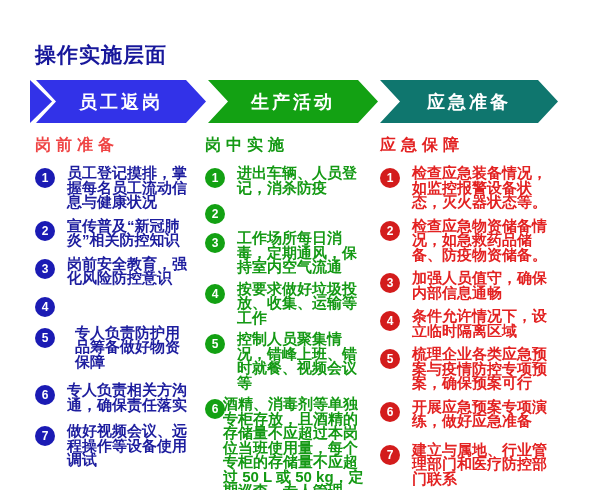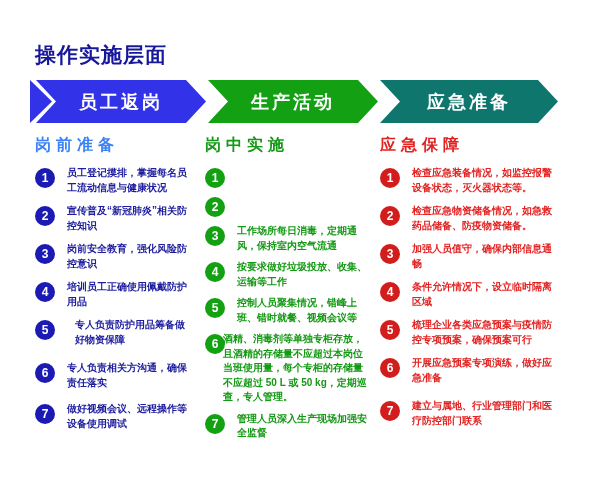--- a/index.html
+++ b/index.html
@@ -38,21 +38,21 @@
   .col-1 .item { margin-bottom:7px; }
   .col-0 .item:nth-child(6) { margin-top:14px; }
   .col-0 .item:nth-child(7) { margin-top:12px; }
   .col-2 .item:nth-child(7) { margin-top:14px; }
   .col-1 .item:nth-child(6) .txt { margin-left:-14px; }
   .badge {
     flex:0 0 auto; width:20px; height:20px; border-radius:50%;
     display:flex; align-items:center; justify-content:center;
     color:#ffffff; font-size:12px; font-weight:bold; margin-top:2px;
   }
-  .txt { flex:1 1 auto; font-size:10px; font-weight:bold; line-height:14.5px; }
+  .txt { flex:1 1 auto; font-size:15px; font-weight:bold; line-height:14.5px; }
   
 </style>
 </head>
 <body>
 
 <div class="page">
 
   <h1 class="title">操作实施层面</h1>
 
   <div class="banner-row">
@@ -62,37 +62,36 @@
     </div>
     <div class="banner b-1" style="background: rgb(19, 161, 19);">
       <span>生产活动</span>
     </div>
     <div class="banner b-2" style="background: #0f766e;">
       <span>应急准备</span>
     </div>
   </div>
 
   <section class="col col-0">
-    <h2 class="col-header" style="color: #3b82f6;">岗前准备</h2>
+    <h2 class="col-header" style="color: #ef4444;">岗前准备</h2>
     <div class="items">
         <div class="item">
           <span class="badge" style="background: rgb(27, 27, 180);">1</span>
           <span class="txt" style="color: rgb(29, 29, 158);">员工登记摸排，掌握每名员工流动信息与健康状况</span>
         </div>
         <div class="item">
           <span class="badge" style="background: rgb(27, 27, 180);">2</span>
           <span class="txt" style="color: rgb(29, 29, 158);">宣传普及“新冠肺炎”相关防控知识</span>
         </div>
         <div class="item">
           <span class="badge" style="background: rgb(27, 27, 180);">3</span>
           <span class="txt" style="color: rgb(29, 29, 158);">岗前安全教育，强化风险防控意识</span>
         </div>
         <div class="item">
           <span class="badge" style="background: rgb(27, 27, 180);">4</span>
-          <span class="txt" style="color: rgb(29, 29, 158);">培训员工正确使用佩戴防护用品</span>
         </div>
         <div class="item">
           <span class="badge" style="background: rgb(27, 27, 180);">5</span>
           <span class="txt" style="color: rgb(29, 29, 158); margin-left: 8px;">专人负责防护用品筹备做好物资保障</span>
         </div>
         <div class="item">
           <span class="badge" style="background: rgb(27, 27, 180);">6</span>
           <span class="txt" style="color: rgb(29, 29, 158);">专人负责相关方沟通，确保责任落实</span>
         </div>
         <div class="item">
@@ -100,20 +99,21 @@
           <span class="txt" style="color: rgb(29, 29, 158);">做好视频会议、远程操作等设备使用调试</span>
         </div>
       </div>
   </section>
 
   <section class="col col-1">
     <h2 class="col-header" style="color: rgb(20, 153, 20);">岗中实施</h2>
     <div class="items">
         <div class="item">
           <span class="badge" style="background: rgb(19, 161, 19);">1</span>
+          <span class="txt" style="color: rgb(20, 153, 20);">进出车辆、人员登记，消杀防疫</span>
         </div>
         <div class="item">
           <span class="badge" style="background: rgb(19, 161, 19);">2</span>
         </div>
         <div class="item">
           <span class="badge" style="background: rgb(19, 161, 19);">3</span>
           <span class="txt" style="color: rgb(20, 153, 20);">工作场所每日消毒，定期通风，保持室内空气流通</span>
         </div>
         <div class="item">
           <span class="badge" style="background: rgb(19, 161, 19);">4</span>

